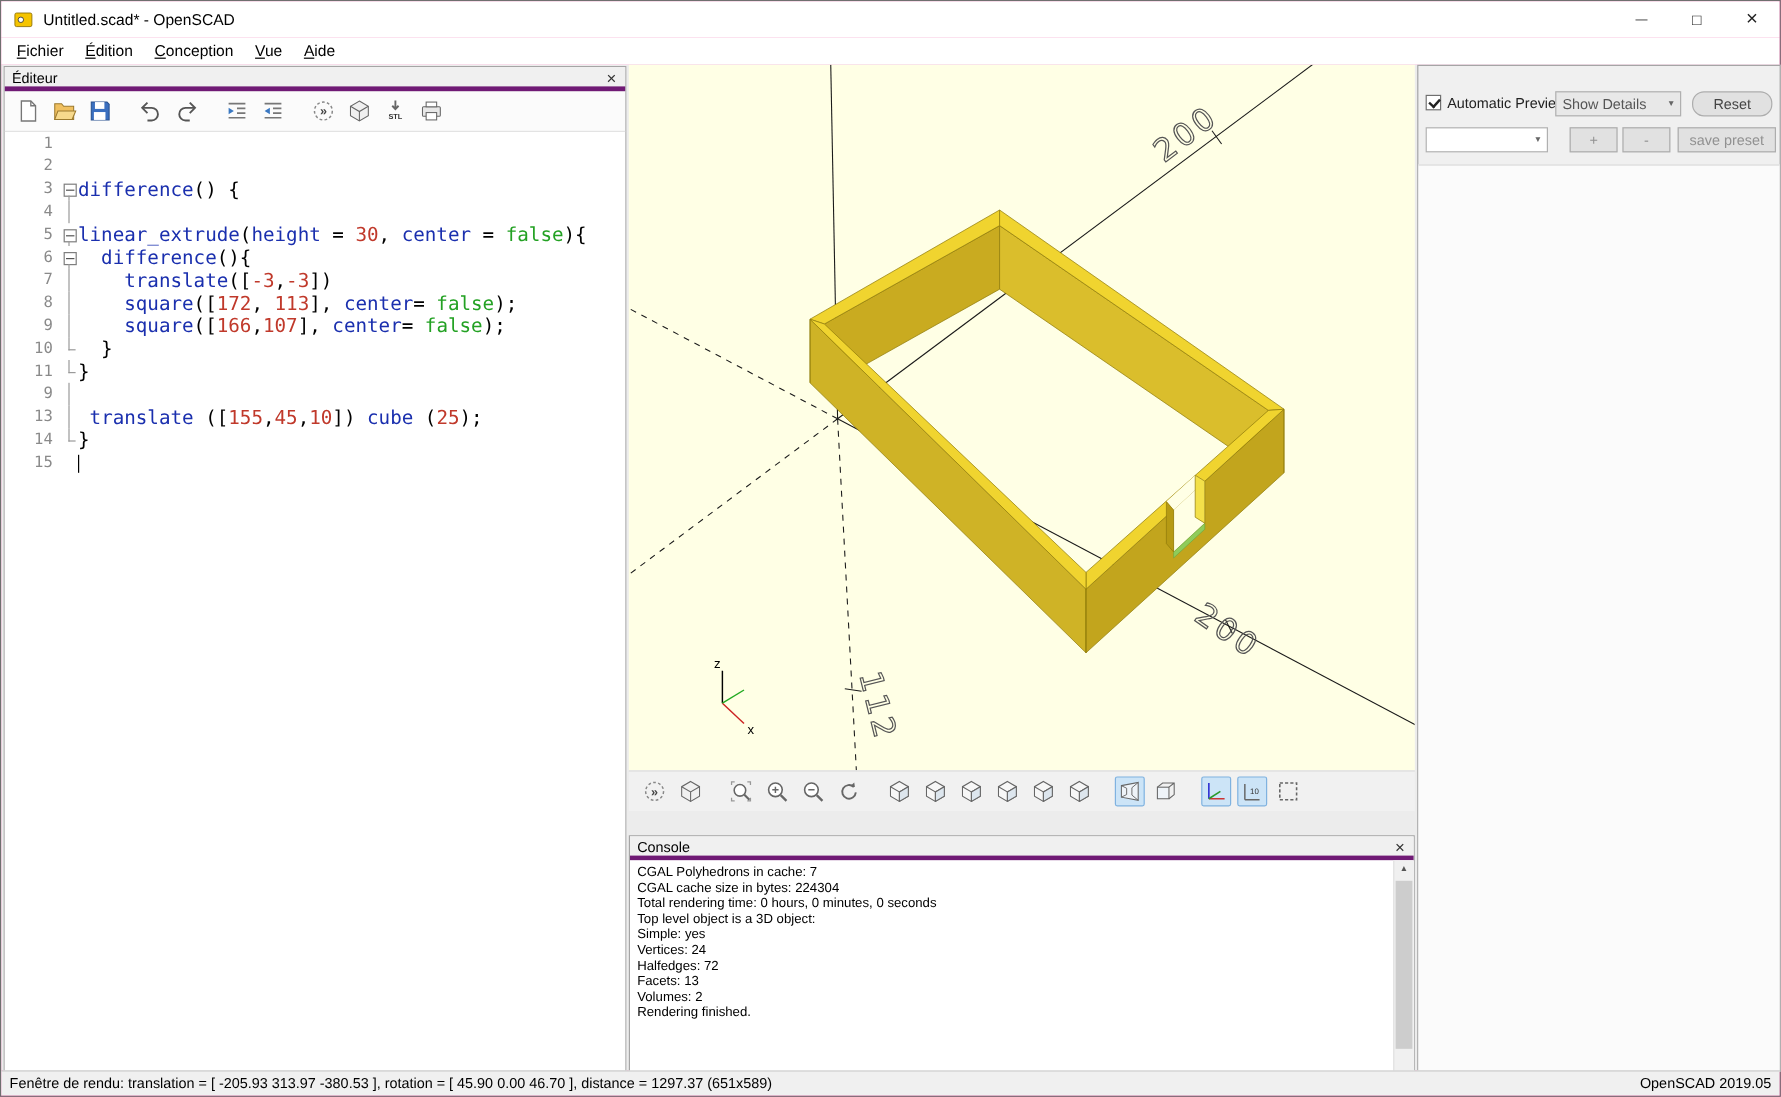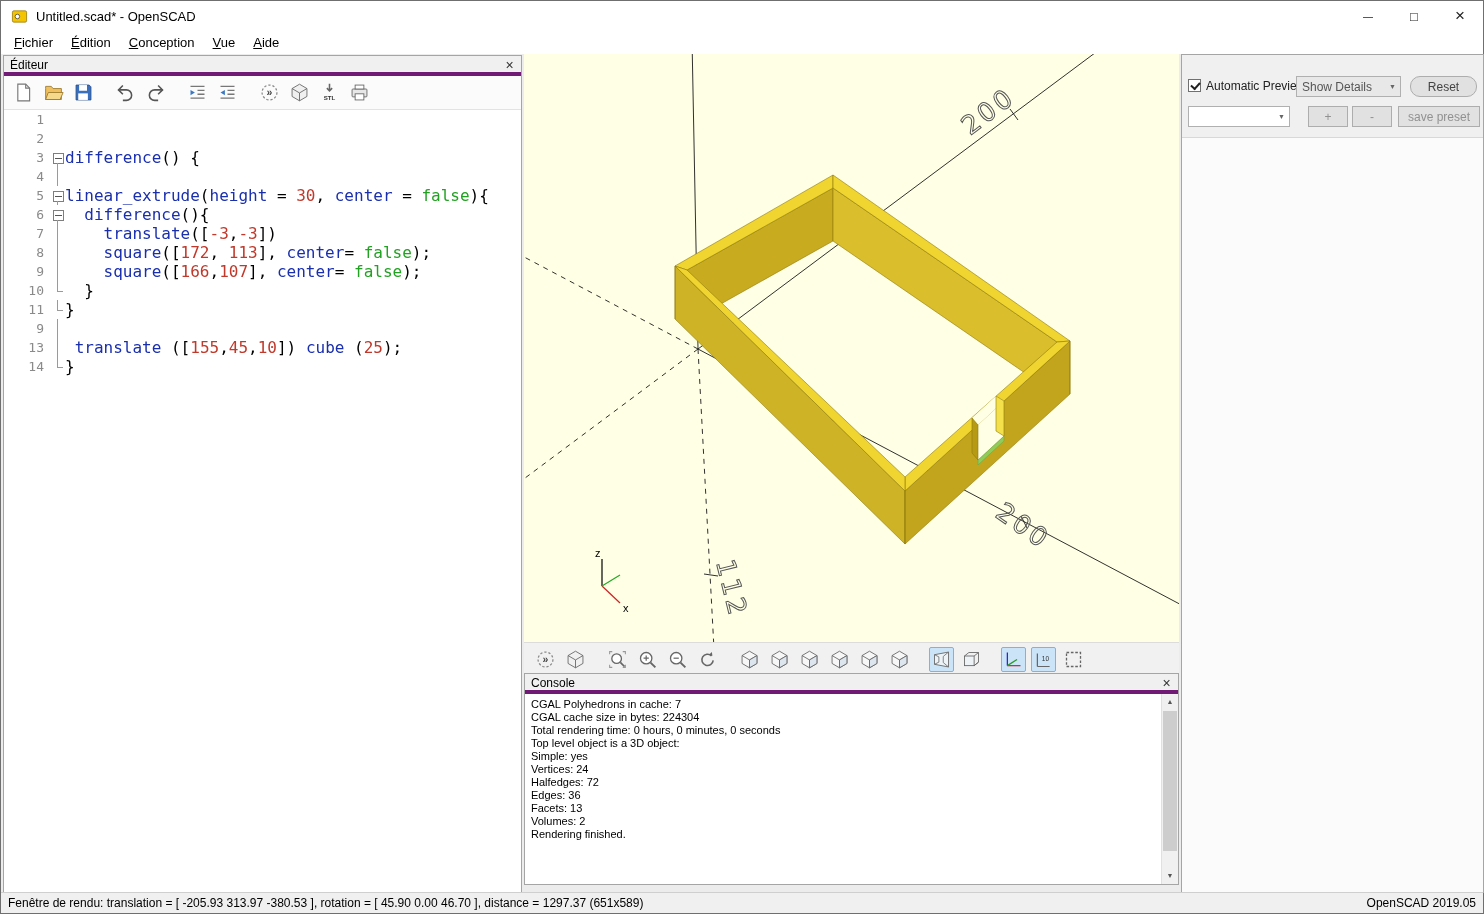--- a/index.html
+++ b/index.html
@@ -54,21 +54,21 @@
   .tok-p{color:var(--tok-p);}
   .caret{display:inline-block;width:1px;height:15px;background:#000;vertical-align:middle;}
 
   
   #viewport{position:absolute;left:523px;top:0;width:655px;height:588px;background:var(--vp-bg);overflow:hidden;}
   #vp-toolbar{position:absolute;left:523px;top:588px;width:655px;height:34px;background:#f1f1f1;border-top:1px solid #dcdcdc;
               display:flex;align-items:center;padding-left:9px;box-sizing:border-box;}
   .scale-label{font-family:"DejaVu Sans",sans-serif;font-size:26px;letter-spacing:3px;fill:none;stroke:#555;stroke-width:1;}
 
   
-  #console-dock{left:523px;top:619px;width:655px;height:212px;}
+  #console-dock{left:523px;top:642px;width:655px;height:212px;}
   #console-body{position:absolute;left:0;top:20px;right:0;bottom:0;background:#fff;padding:4px 6px;box-sizing:border-box;font-size:11px;line-height:13px;}
   .console-line{white-space:pre;}
   #console-scroll{position:absolute;right:0;top:20px;bottom:0;width:17px;background:#f0f0f0;border-left:1px solid #e0e0e0;box-sizing:border-box;}
   .sb-arrow{position:absolute;left:0;width:16px;height:16px;text-align:center;font-size:7px;color:#555;line-height:16px;}
   .sb-up{top:0;} .sb-down{bottom:0;}
   #sb-thumb{position:absolute;left:1px;top:17px;width:14px;height:140px;background:#cdcdcd;}
 
   
   #customizer-dock{left:1180px;top:0;width:303px;height:839px;background:#f0f0f0;}
   .cz-row{position:absolute;left:0;right:0;}
@@ -305,20 +305,25 @@
               <span class="vline"></span>
             </span>
             <span class="codetxt"><span class="tok-p"> </span><span class="tok-k">translate</span><span class="tok-p"> ([</span><span class="tok-n">155</span><span class="tok-p">,</span><span class="tok-n">45</span><span class="tok-p">,</span><span class="tok-n">10</span><span class="tok-p">]) </span><span class="tok-k">cube</span><span class="tok-p"> (</span><span class="tok-n">25</span><span class="tok-p">);</span></span>
           </div>
           <div class="crow">
             <span class="ln">14</span>
             <span class="m">
               <span class="corner"></span>
             </span>
             <span class="codetxt"><span class="tok-p">}</span></span>
+          </div>
+          <div class="crow">
+            <span class="ln">15</span>
+            <span class="m"></span>
+            <span class="codetxt"><span class="caret"></span></span>
           </div>
         </div>
     </div>
 
     <div id="viewport" style="background: rgb(255, 255, 229);">
       <svg width="655" height="588" viewBox="0 0 655 588">
 
         <g stroke="#1a1a1a" stroke-width="0.9" fill="none">
           <line x1="168" y1="-15" x2="174" y2="295"></line>
           <line x1="174" y1="295" x2="190" y2="595" stroke-dasharray="5 5"></line>
@@ -523,21 +528,20 @@
         <span class="dock-close"></span>
       </div>
       <div id="console-body">
           <div class="console-line">CGAL Polyhedrons in cache: 7</div>
           <div class="console-line">CGAL cache size in bytes: 224304</div>
           <div class="console-line">Total rendering time: 0 hours, 0 minutes, 0 seconds</div>
           <div class="console-line">Top level object is a 3D object:</div>
           <div class="console-line">Simple: yes</div>
           <div class="console-line">Vertices: 24</div>
           <div class="console-line">Halfedges: 72</div>
-          <div class="console-line">Edges: 36</div>
           <div class="console-line">Facets: 13</div>
           <div class="console-line">Volumes: 2</div>
           <div class="console-line">Rendering finished.</div>
         </div>
       <div id="console-scroll">
         <div class="sb-arrow sb-up">▲</div>
         <div id="sb-thumb"></div>
         <div class="sb-arrow sb-down">▼</div>
       </div>
     </div>

